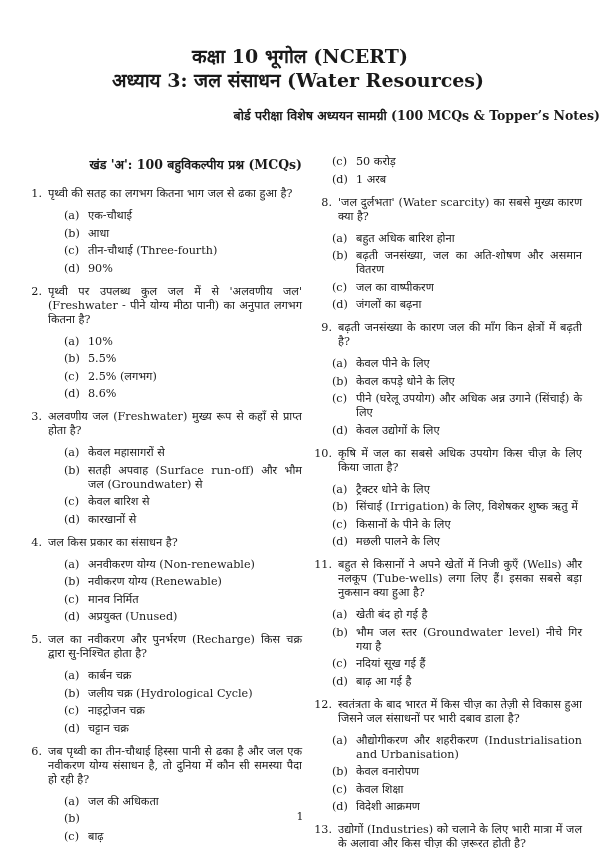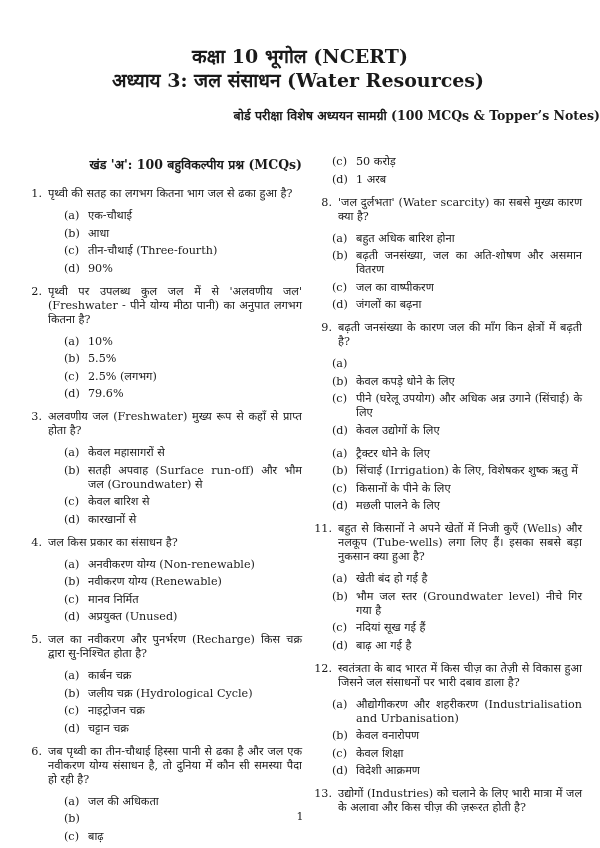--- a/index.html
+++ b/index.html
@@ -70,21 +70,21 @@
         <li>
           <span class="lbl">(b)</span>
           <span class="otext">5.5%</span>
         </li>
         <li>
           <span class="lbl">(c)</span>
           <span class="otext">2.5% (लगभग)</span>
         </li>
         <li>
           <span class="lbl">(d)</span>
-          <span class="otext">79.6%</span>
+          <span class="otext">8.6%</span>
         </li>
       </ul>
       <div class="q">
         <span class="num">3.</span>
         <span class="text">अलवणीय जल (Freshwater) मुख्य रूप से कहाँ से प्राप्त होता है?</span>
       </div>
       <ul class="opts">
         <li>
           <span class="lbl">(a)</span>
           <span class="otext">केवल महासागरों से</span>
@@ -204,34 +204,39 @@
           <span class="otext">जंगलों का बढ़ना</span>
         </li>
       </ul>
       <div class="q">
         <span class="num">9.</span>
         <span class="text">बढ़ती जनसंख्या के कारण जल की माँग किन क्षेत्रों में बढ़ती है?</span>
       </div>
       <ul class="opts">
         <li>
           <span class="lbl">(a)</span>
+          <span class="otext">केवल पीने के लिए</span>
         </li>
         <li>
           <span class="lbl">(b)</span>
           <span class="otext">केवल कपड़े धोने के लिए</span>
         </li>
         <li>
           <span class="lbl">(c)</span>
           <span class="otext">पीने (घरेलू उपयोग) और अधिक अन्न उगाने (सिंचाई) के लिए</span>
         </li>
         <li>
           <span class="lbl">(d)</span>
           <span class="otext">केवल उद्योगों के लिए</span>
         </li>
       </ul>
+      <div class="q">
+        <span class="num">10.</span>
+        <span class="text">कृषि में जल का सबसे अधिक उपयोग किस चीज़ के लिए किया जाता है?</span>
+      </div>
       <ul class="opts">
         <li>
           <span class="lbl">(a)</span>
           <span class="otext">ट्रैक्टर धोने के लिए</span>
         </li>
         <li>
           <span class="lbl">(b)</span>
           <span class="otext">सिंचाई (Irrigation) के लिए, विशेषकर शुष्क ऋतु में</span>
         </li>
         <li>

